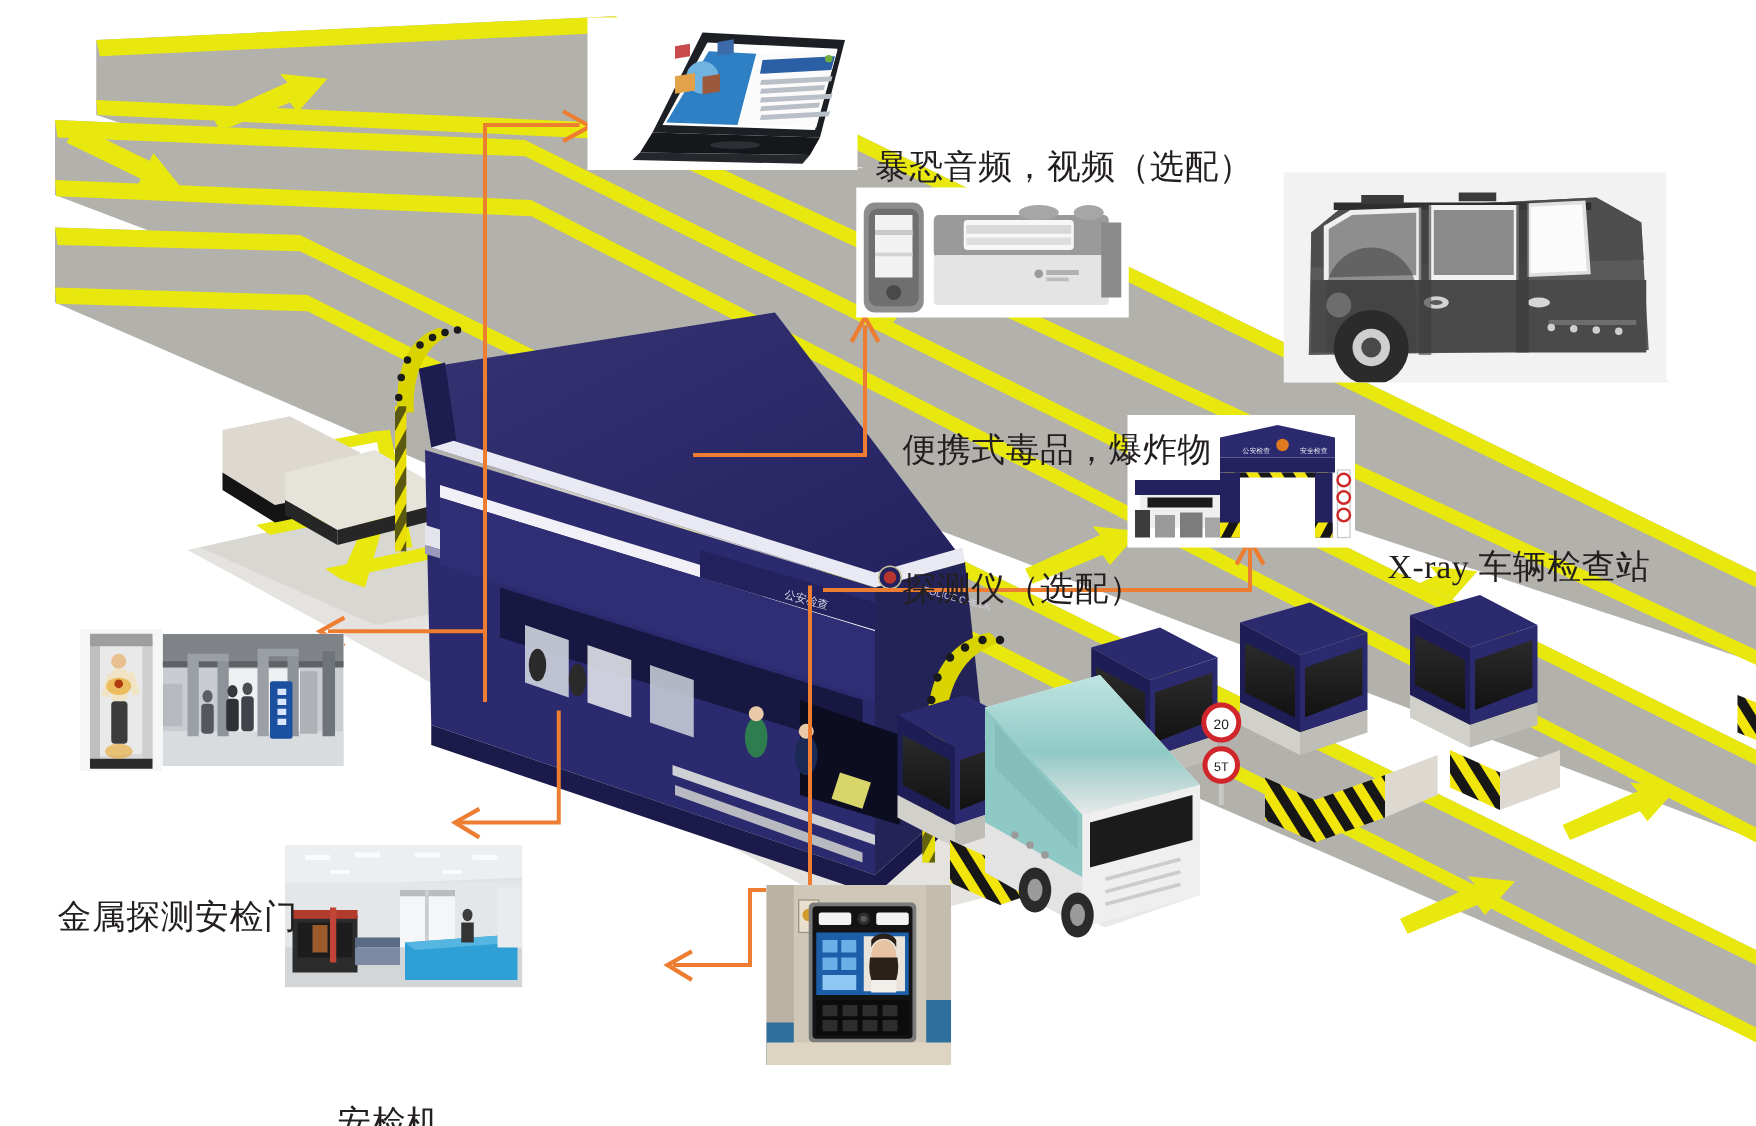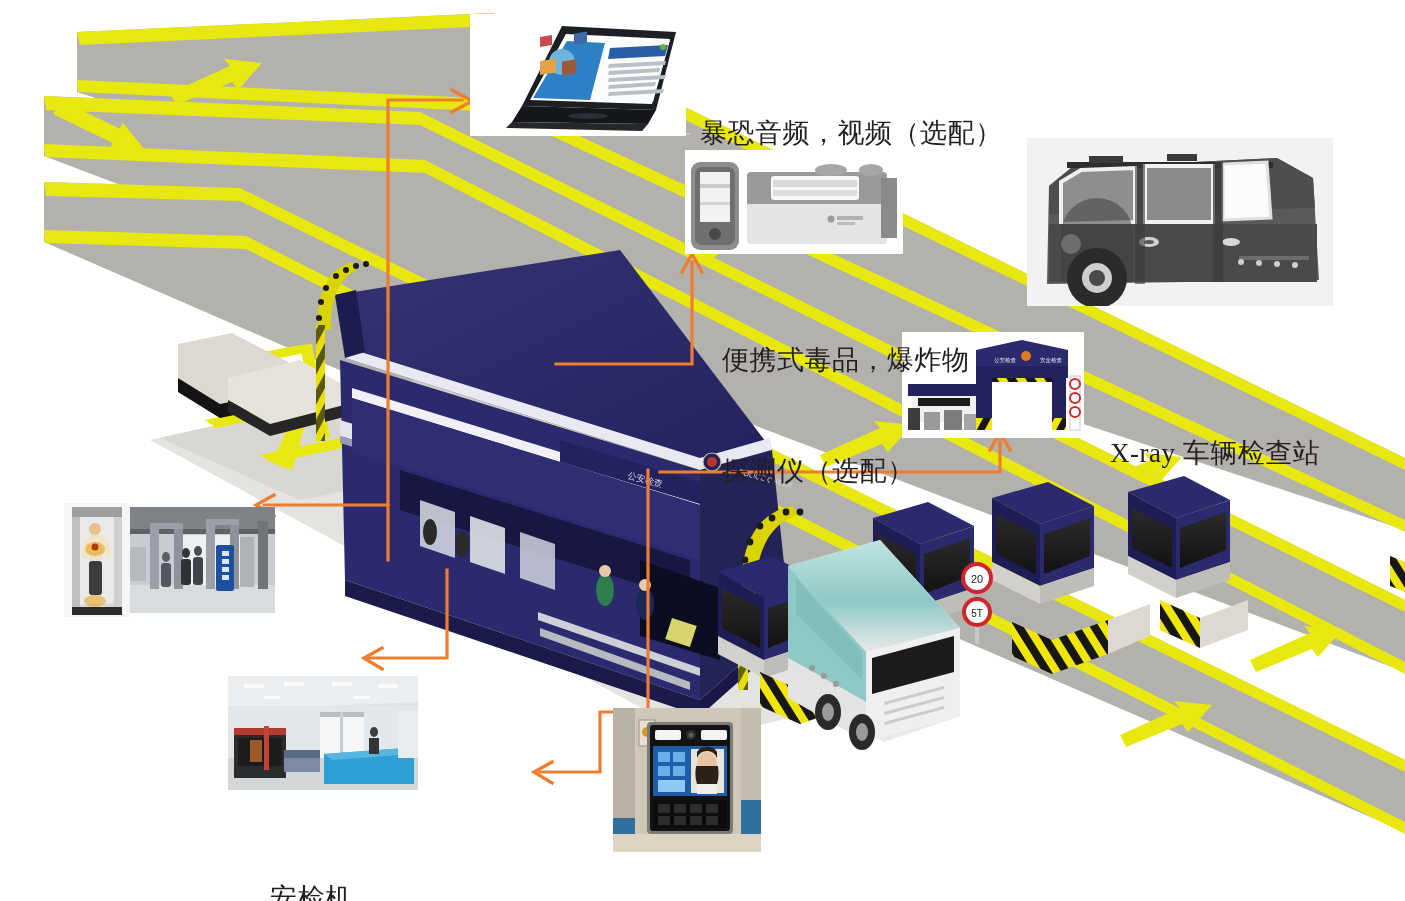--- a/index.html
+++ b/index.html
@@ -620,20 +620,23 @@
 
   <div class="callout" style="left:722px; top:268px;">
     <div>便携式毒品，爆炸物</div>
     <div>探测仪（选配）</div>
   </div>
 
   <div class="callout" style="left:1110px; top:361px;">
     <div>X-ray 车辆检查站</div>
   </div>
 
+  <div class="callout" style="left:46px; top:641px;">
+    <div>金属探测安检门</div>
+  </div>
 
   <div class="callout" style="left:270px; top:806px;">
     <div>安检机</div>
   </div>
 
   <div class="callout" style="left:507px; top:856px;">
     
   </div>
 
 </div>

